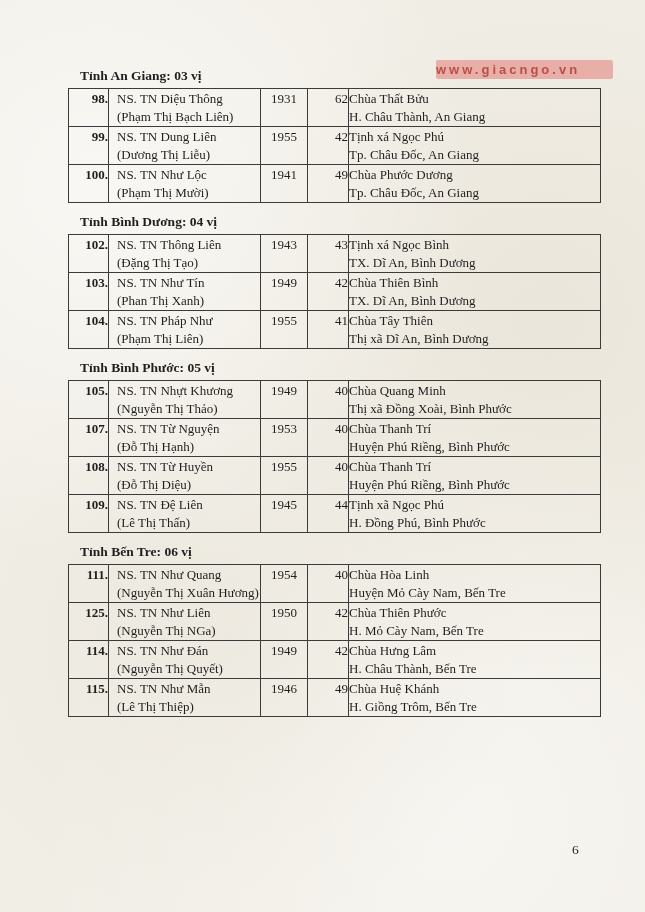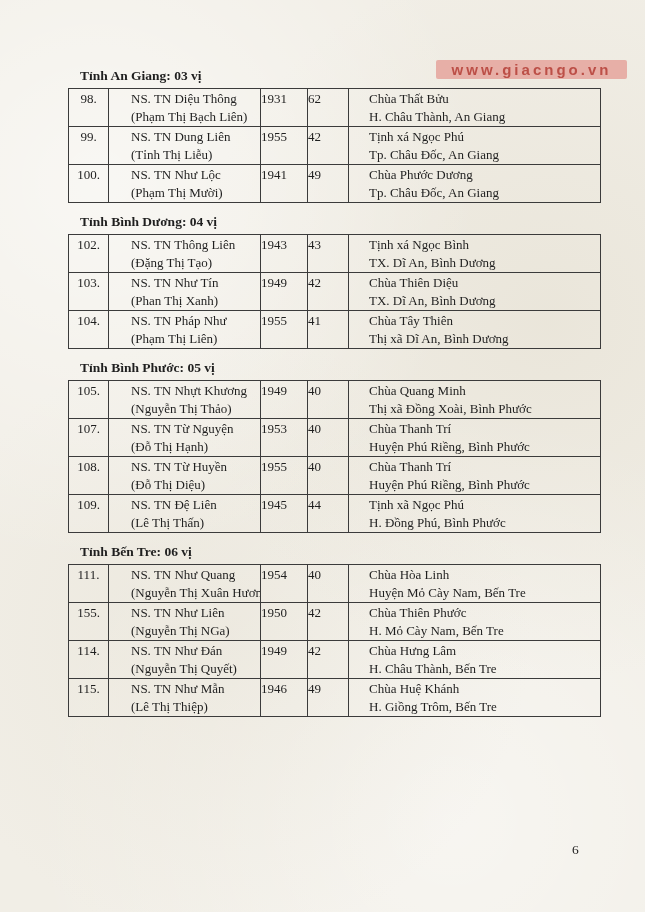--- a/index.html
+++ b/index.html
@@ -43,38 +43,37 @@
   .roster-table tr { height: 38px; }
   .roster-table td {
     border: 1px solid var(--line, #3b3b3b);
     vertical-align: top;
     font-size: 13px;
     line-height: 18px;
     padding-top: 1px;
     overflow: hidden;
     white-space: nowrap;
   }
-  td.col-no   { text-align: center; }
-  td.col-name { padding-left: 22px; }
-  td.col-year { text-align: left; margin-left: 20px; }
-  td.col-age  { text-align: left; }
-  td.col-temple { padding-left: 20px; }
+  td.col-no   { text-align: right; font-weight: bold; }
+  td.col-name { padding-left: 8px; }
+  td.col-year { text-align: center; margin-left: 20px; }
+  td.col-age  { text-align: right; }
+  td.col-temple { padding-left: 0; }
   .watermark {
     position: absolute;
     left: 436px;
     top: 60px;
-    width: 191px;
+    width: 177px;
     height: 19px;
     line-height: 19px;
-    text-align: center;
     background: var(--wm-bg, #e7aaa2);
     color: var(--wm-text, #b8423a);
     font-family: "Liberation Sans", "DejaVu Sans", sans-serif;
     font-weight: bold;
-    font-size: 15px;
+    font-size: 13px;
     letter-spacing: 3px;
     border-radius: 2px;
     z-index: 5;
     opacity: 0.92;
   }
   .page-number {
     position: absolute;
     left: 572px;
     top: 842px;
     font-size: 13.5px;
@@ -116,21 +115,21 @@
       <div class="line2 address">H. Châu Thành, An Giang</div>
     </td>
   </tr>
 
   <tr class="roster-row">
     <td class="col-no">
                 <div class="line1 no">99.</div>
               </td>
     <td class="col-name">
       <div class="line1 name">NS. TN Dung Liên</div>
-      <div class="line2 alias">(Tỉnh Thị Liễu)</div>
+      <div class="line2 alias">(Dương Thị Liễu)</div>
     </td>
     <td class="col-year">
                 <div class="line1 year">1955</div>
               </td>
     <td class="col-age">
                 <div class="line1 years">42</div>
               </td>
     <td class="col-temple">
       <div class="line1 temple">Tịnh xá Ngọc Phú</div>
       <div class="line2 address">Tp. Châu Đốc, An Giang</div>
@@ -200,21 +199,21 @@
       <div class="line1 name">NS. TN Như Tín</div>
       <div class="line2 alias">(Phan Thị Xanh)</div>
     </td>
     <td class="col-year">
                 <div class="line1 year">1949</div>
               </td>
     <td class="col-age">
                 <div class="line1 years">42</div>
               </td>
     <td class="col-temple">
-      <div class="line1 temple">Chùa Thiên Diệu</div>
+      <div class="line1 temple">Chùa Thiên Bình</div>
       <div class="line2 address">TX. Dĩ An, Bình Dương</div>
     </td>
   </tr>
 
   <tr class="roster-row">
     <td class="col-no">
                 <div class="line1 no">104.</div>
               </td>
     <td class="col-name">
       <div class="line1 name">NS. TN Pháp Như</div>
@@ -357,21 +356,21 @@
                 <div class="line1 years">40</div>
               </td>
     <td class="col-temple">
       <div class="line1 temple">Chùa Hòa Linh</div>
       <div class="line2 address">Huyện Mỏ Cày Nam, Bến Tre</div>
     </td>
   </tr>
 
   <tr class="roster-row">
     <td class="col-no">
-                <div class="line1 no">155.</div>
+                <div class="line1 no">125.</div>
               </td>
     <td class="col-name">
       <div class="line1 name">NS. TN Như Liên</div>
       <div class="line2 alias">(Nguyễn Thị NGa)</div>
     </td>
     <td class="col-year">
                 <div class="line1 year">1950</div>
               </td>
     <td class="col-age">
                 <div class="line1 years">42</div>

